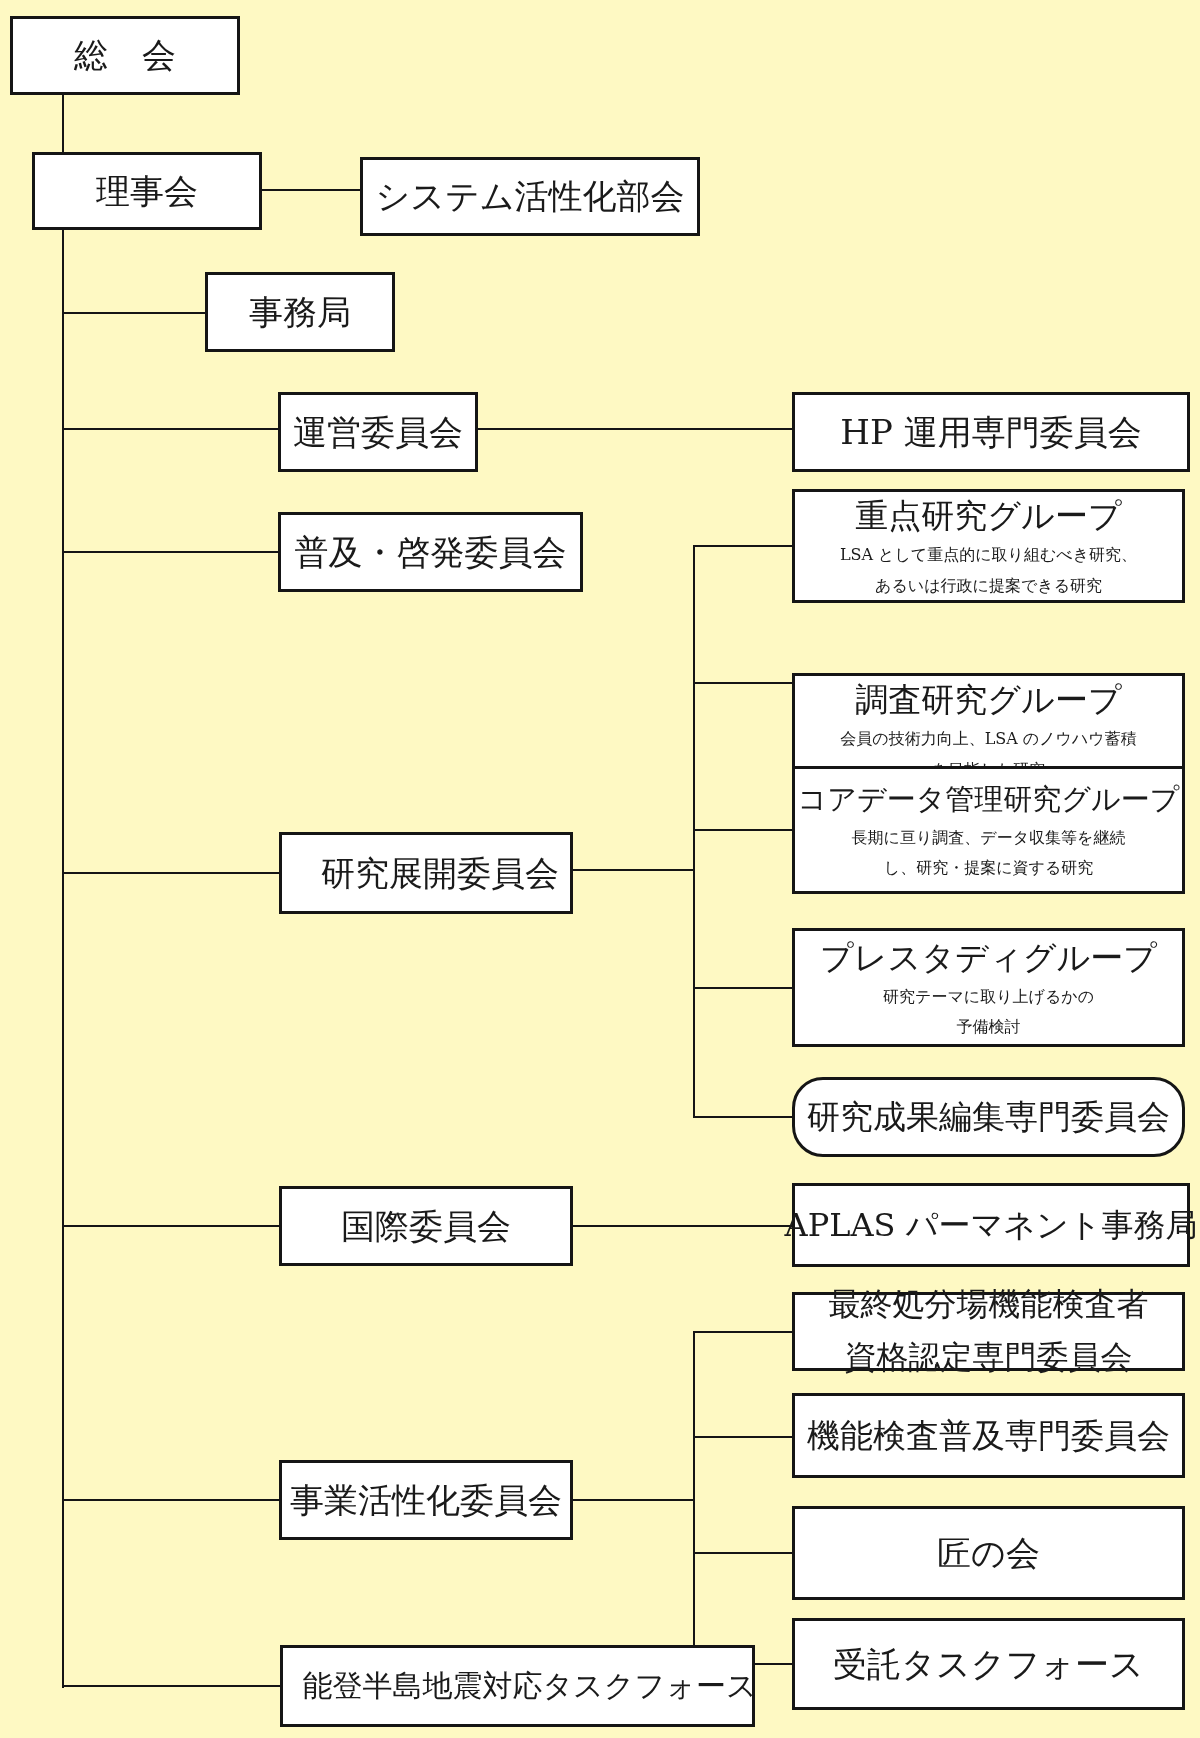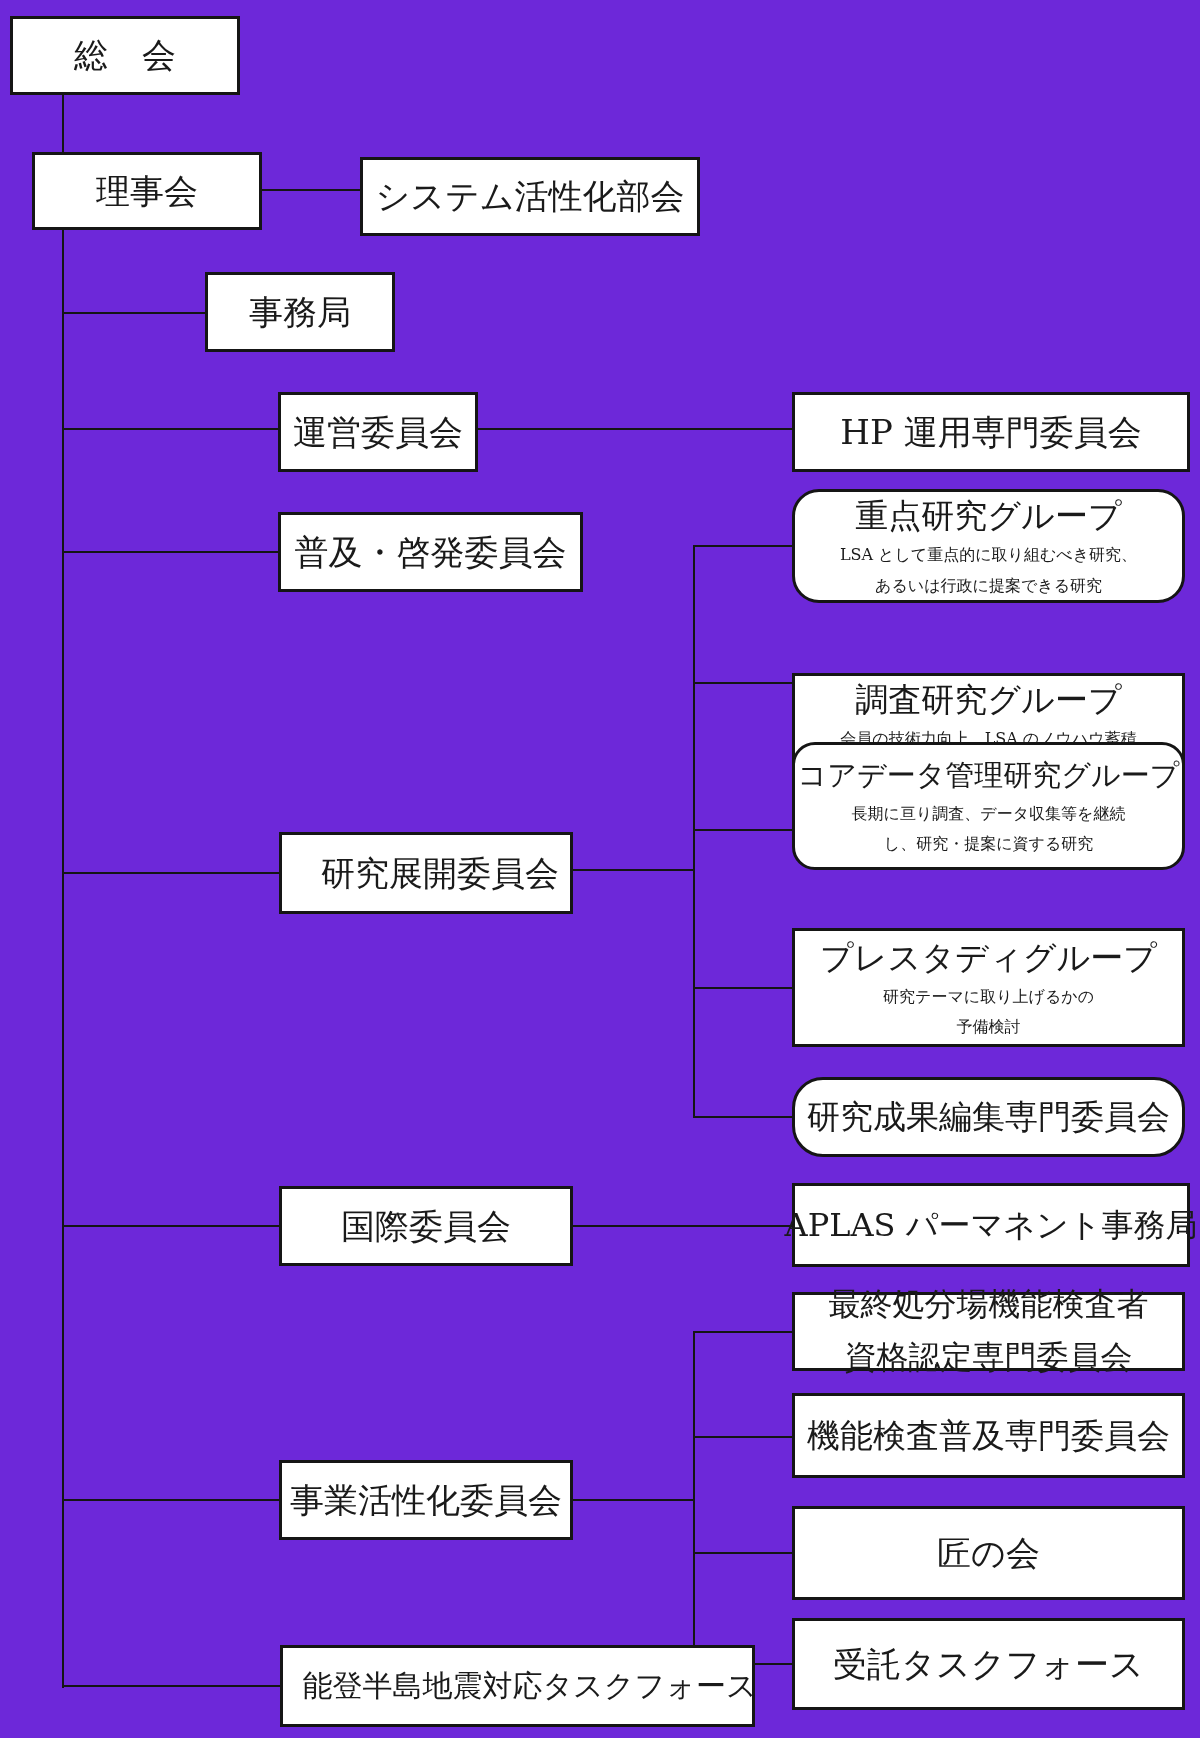--- a/index.html
+++ b/index.html
@@ -4,21 +4,21 @@
 <style>
   html, body {
     margin: 0;
     padding: 0;
     background: #ffffff;
   }
   #canvas {
     position: relative;
     width: 1200px;
     height: 1738px;
-    background: #6d28d9;
+    background: #fef9c3;
     font-family: "DejaVu Serif", "Liberation Serif", serif;
     color: #1a1a1a;
     overflow: hidden;
   }
   .box {
     position: absolute;
     box-sizing: border-box;
     border: 3px solid #151515;
     background: #ffffff;
     display: flex;
@@ -46,23 +46,23 @@
   }
 
   
   #general_meeting   { left:10px;  top:16px;   width:230px; height:79px; }
   #board             { left:10px;  top:152px;  width:230px; height:78px;margin-left:22px; }
   #system_subcommittee{ left:360px; top:157px;  width:340px; height:79px; }
   #secretariat       { left:205px; top:272px;  width:190px; height:80px; }
   #steering          { left:278px; top:392px;  width:200px; height:80px; }
   #hp_operation      { left:792px; top:392px;  width:398px; height:80px; }
   #dissemination     { left:278px; top:512px;  width:305px; height:80px; }
-  #priority_group    { left:792px; top:489px;  width:393px; height:114px;border-radius:27px; }
+  #priority_group    { left:792px; top:489px;  width:393px; height:114px; }
   #survey_group      { left:792px; top:626px;  width:393px; height:114px;margin-top:47px; }
-  #core_data_group   { left:792px; top:742px;  width:393px; height:128px;border-radius:23px; }
+  #core_data_group   { left:792px; top:766px;  width:393px; height:128px; }
   #pre_study_group   { left:792px; top:928px;  width:393px; height:119px; }
   #results_editing   { left:792px; top:1077px; width:393px; height:80px;border-radius:31px; }
   #research_dev      { left:279px; top:832px;  width:294px; height:82px;padding-left:28px; }
   #international     { left:279px; top:1186px; width:294px; height:80px; }
   #aplas             { left:792px; top:1183px; width:398px; height:84px; }
   #inspector_cert    { left:792px; top:1292px; width:393px; height:79px;gap:11px; }
   #inspection_spread { left:792px; top:1393px; width:393px; height:85px; }
   #business_activation{ left:279px; top:1460px; width:294px; height:80px; }
   #takumi            { left:792px; top:1506px; width:393px; height:94px; }
   #contract_tf       { left:792px; top:1618px; width:393px; height:92px; }

